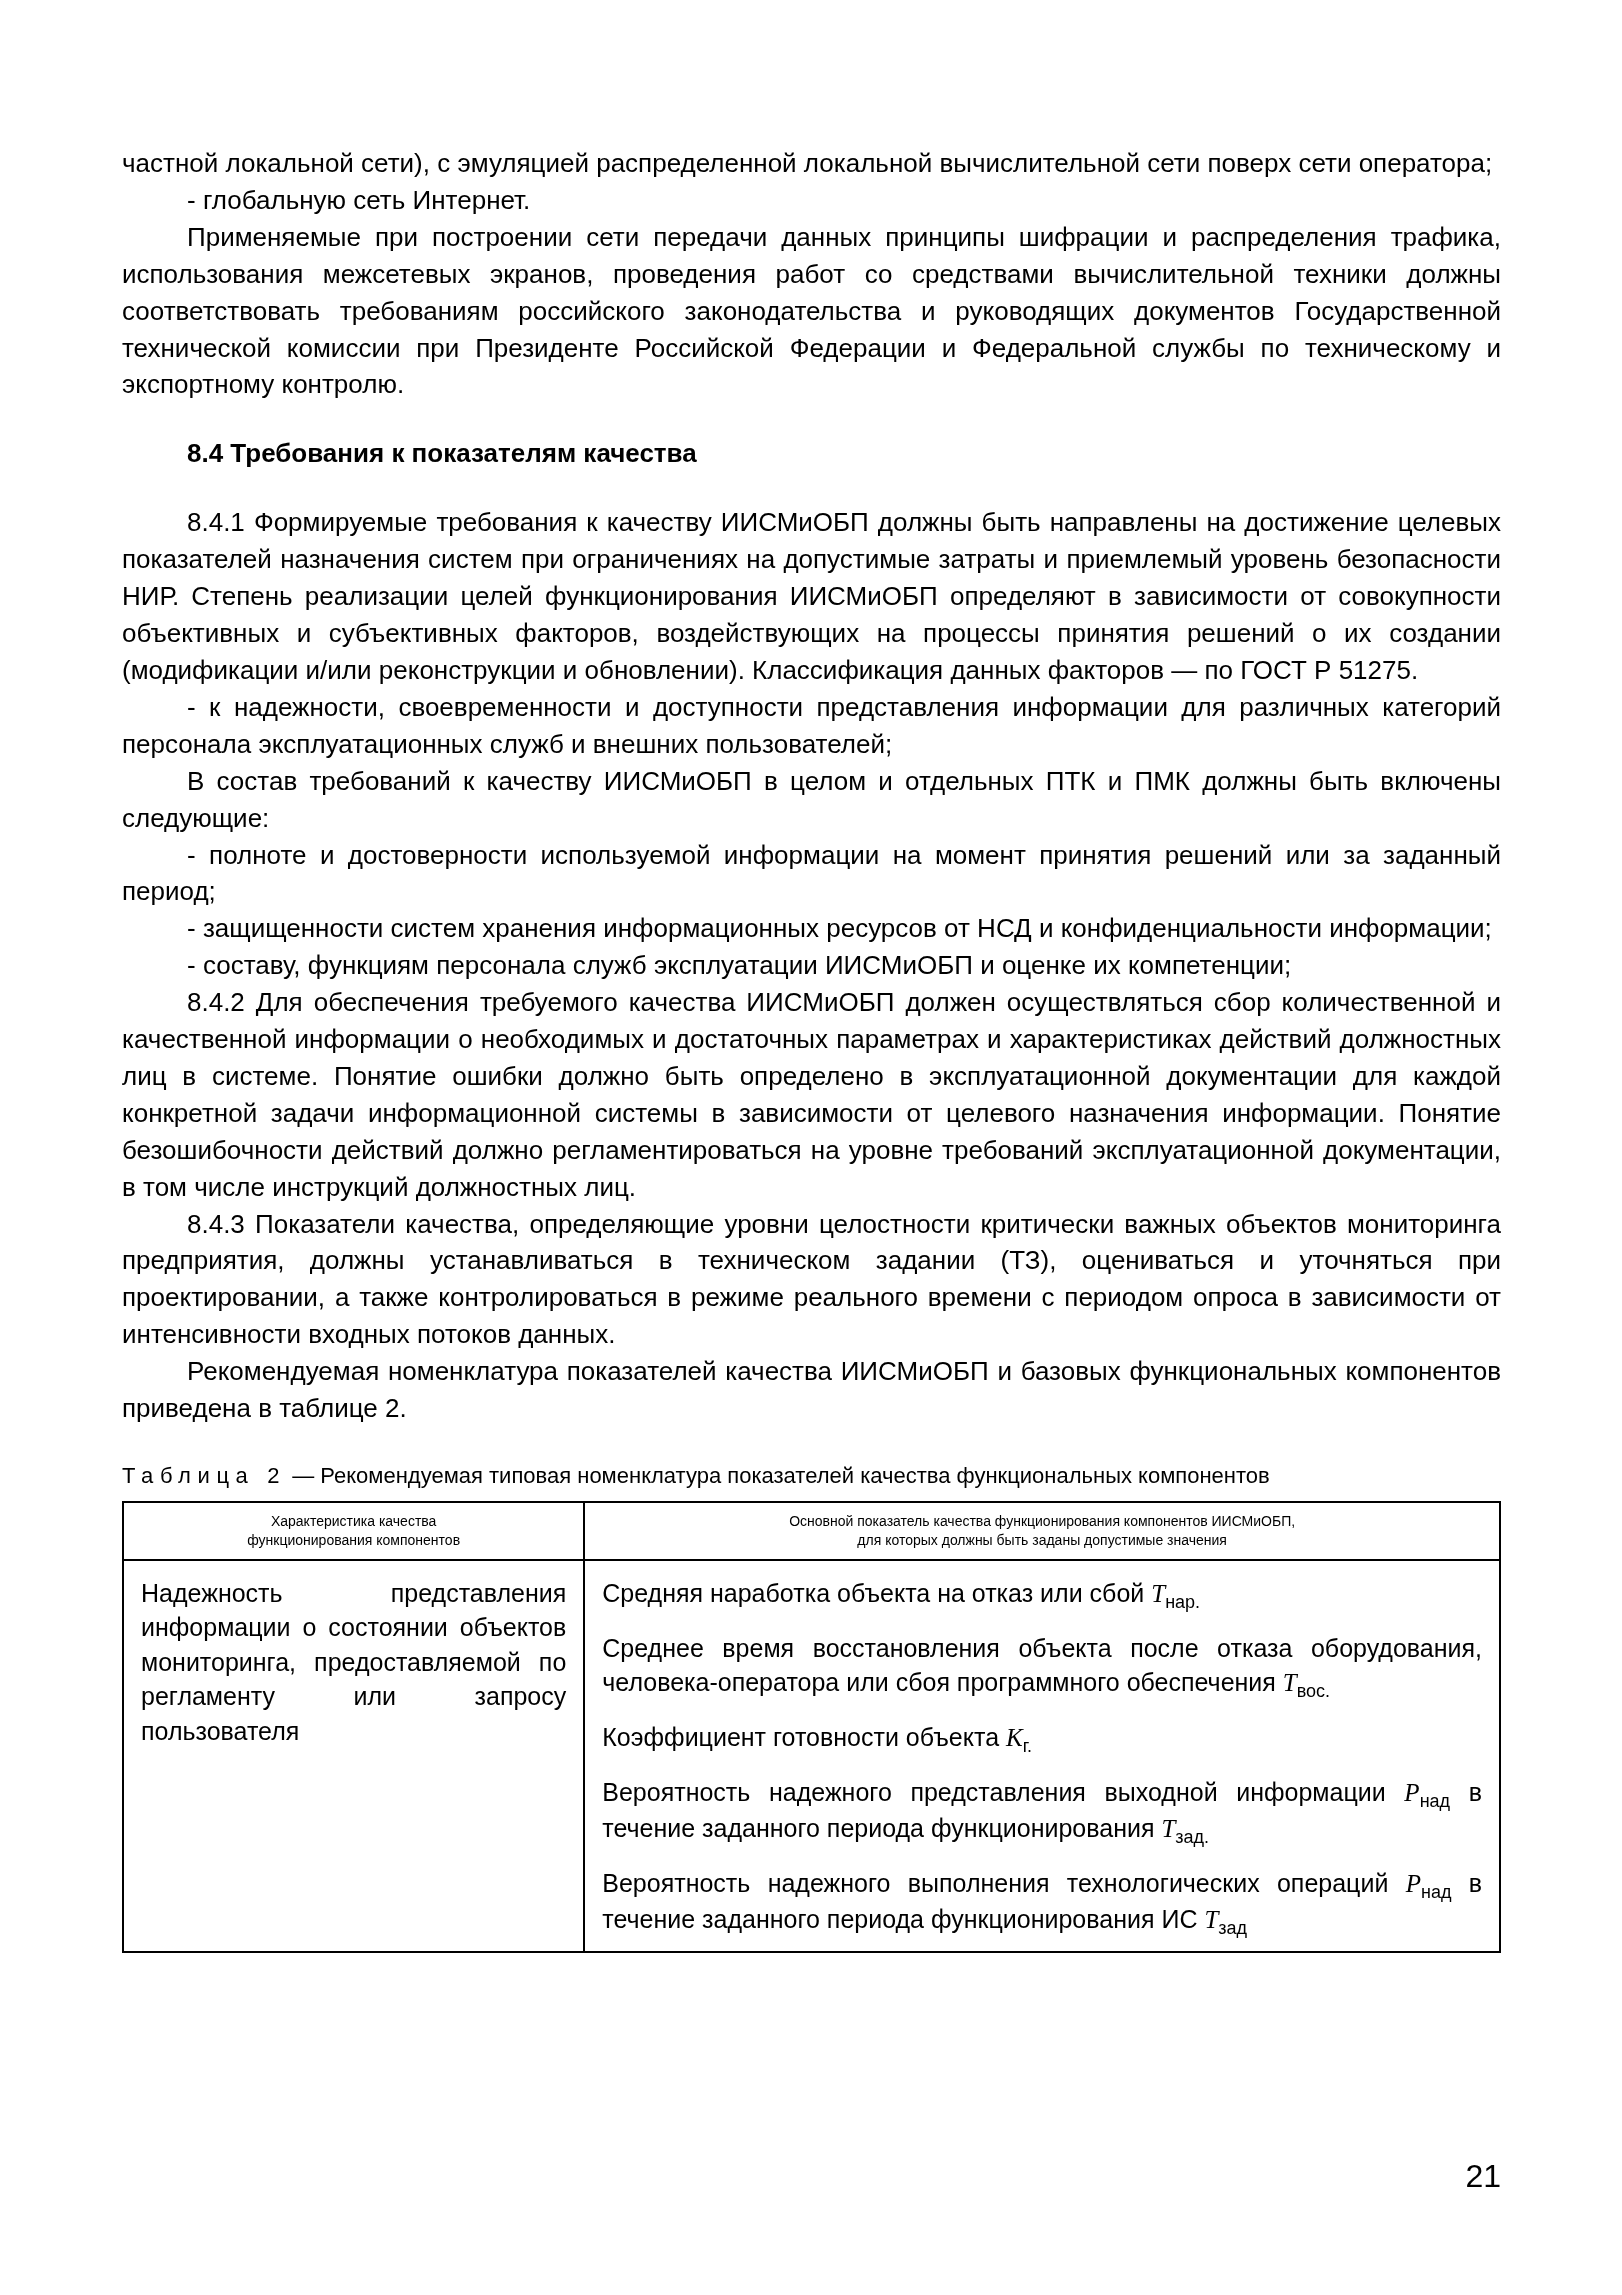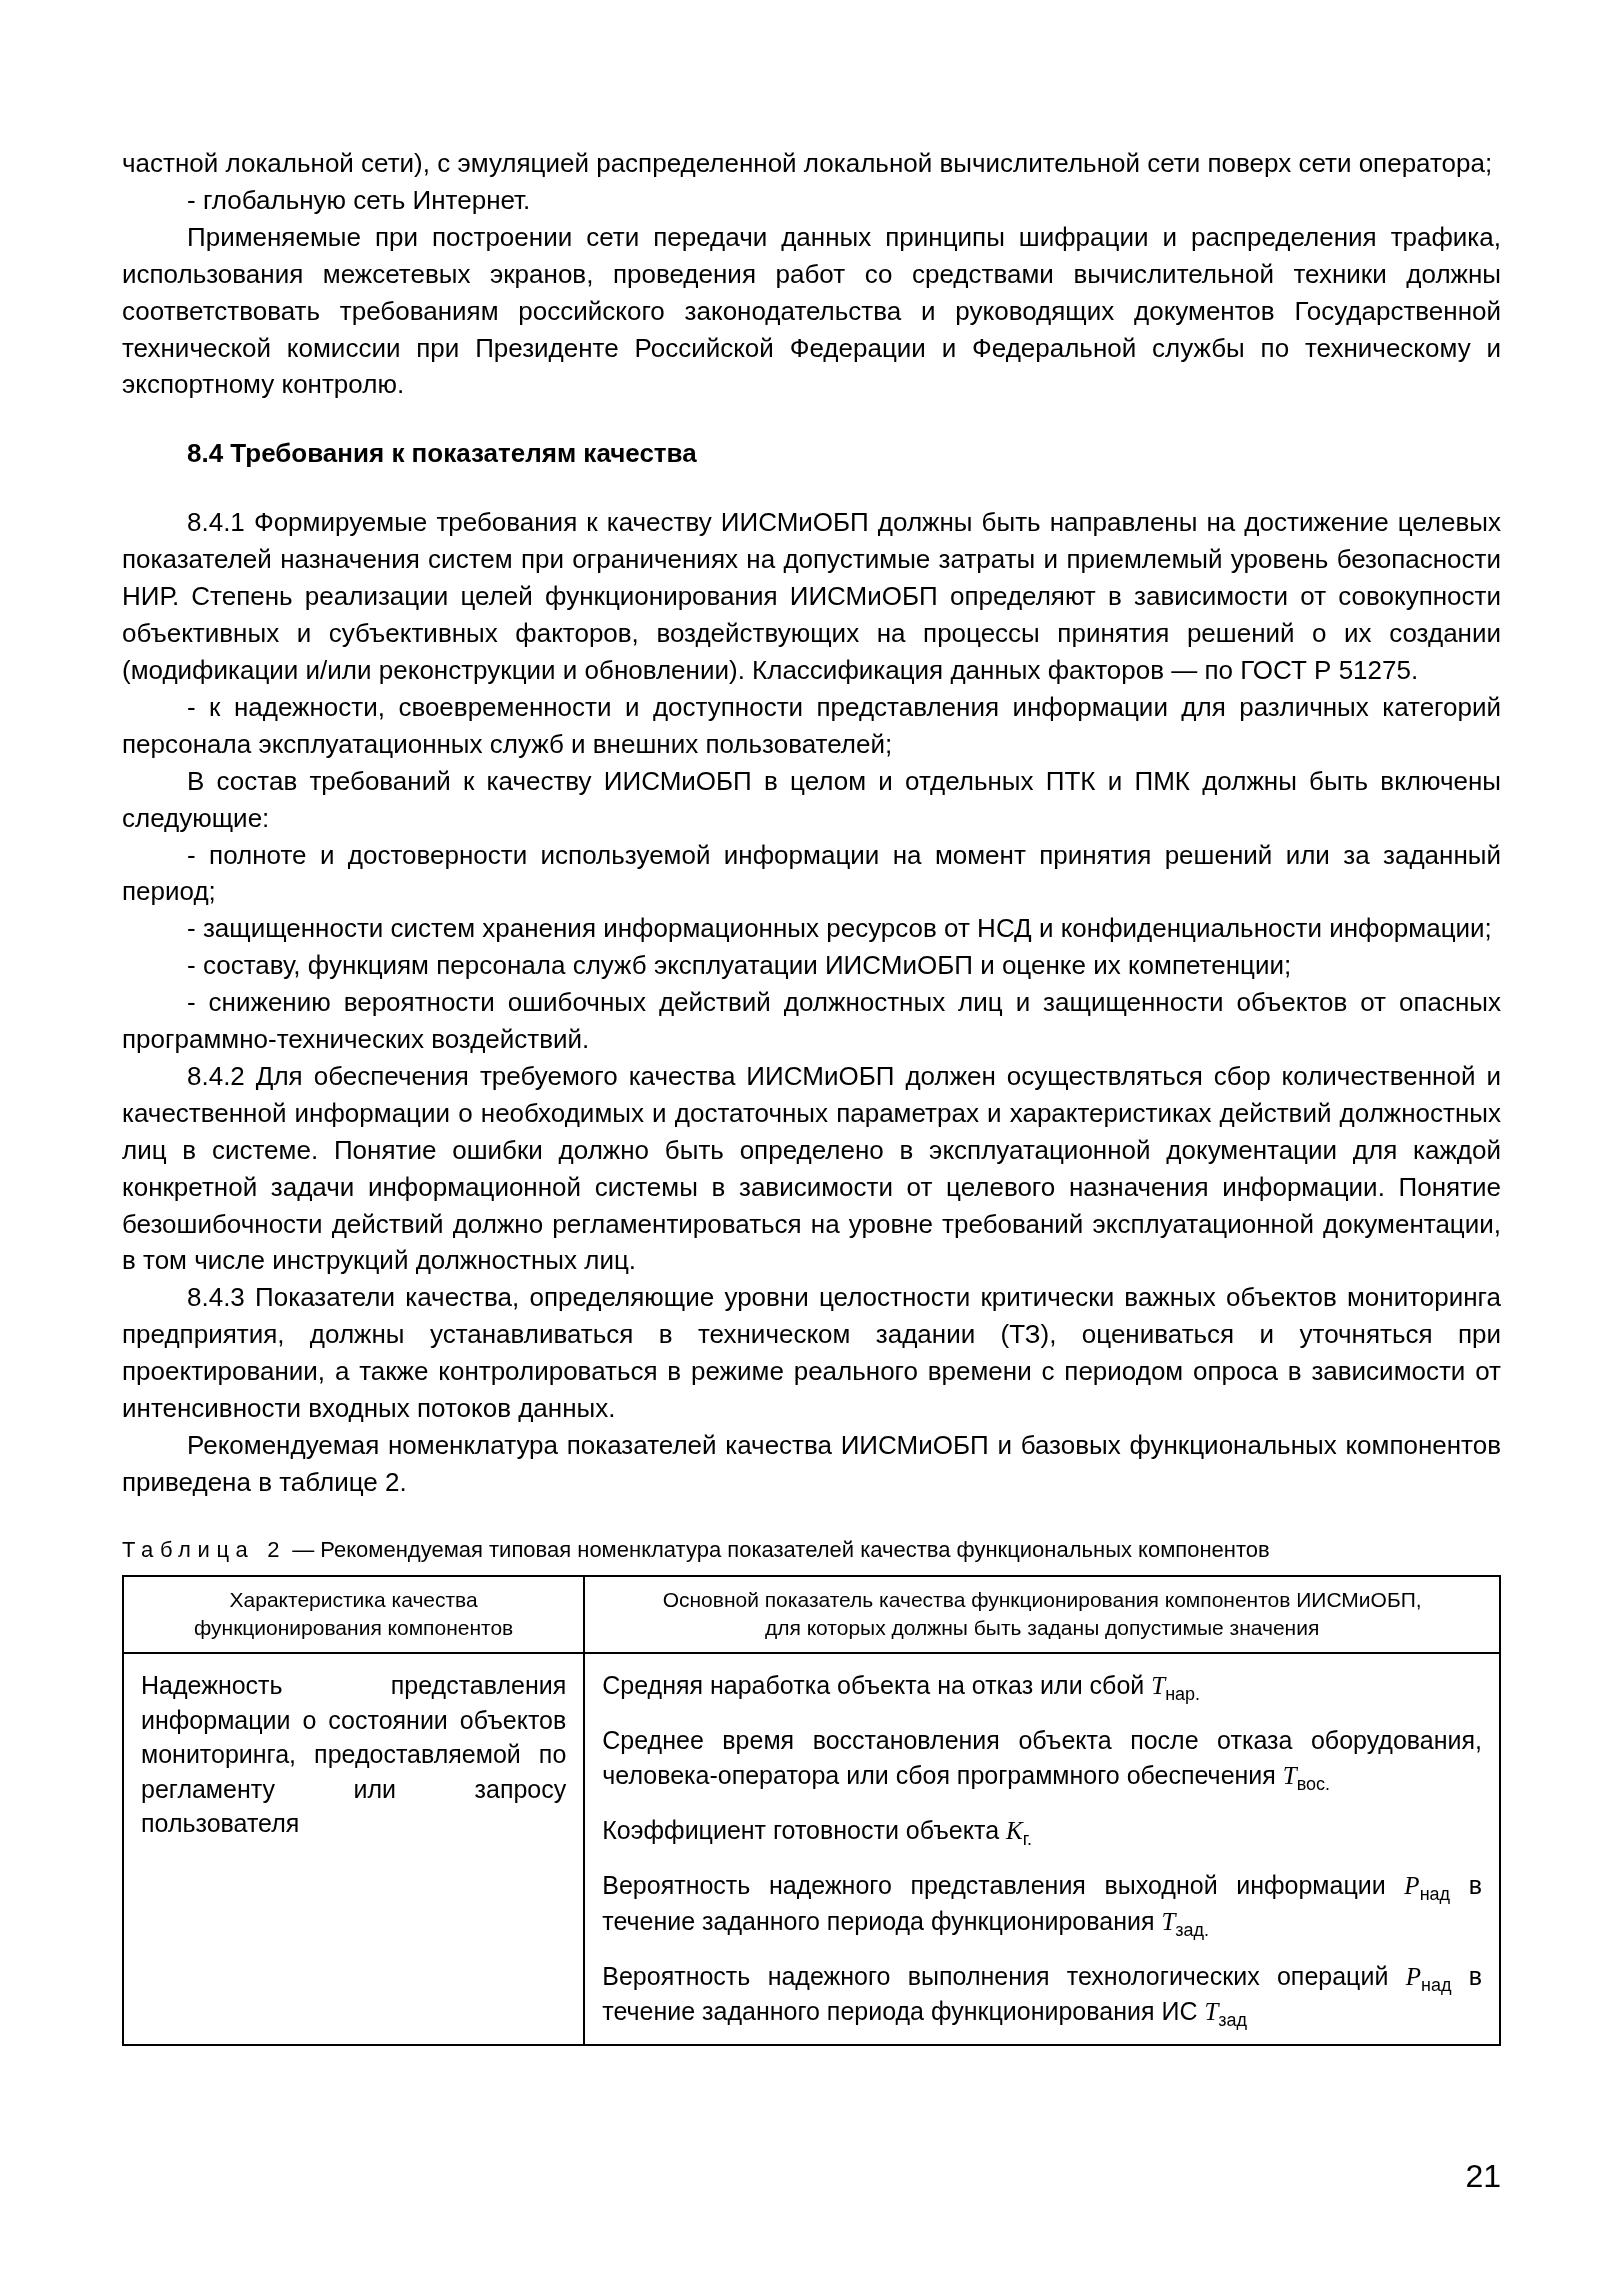--- a/index.html
+++ b/index.html
@@ -23,21 +23,21 @@
   p.indent { text-indent: 65px; }
   .section-heading {
     font-size: 26px; font-weight: 700;
     margin: 35px 0 35px 65px;
   }
   .table-caption { font-size: 22px; margin: 35px 0 10.5px 0; line-height: 1.3; }
   .caption-label { letter-spacing: 0.30em; }
   table.gost { width: 100%; border-collapse: collapse; table-layout: fixed; }
   table.gost, .gost th, .gost td { border: 2px solid #000; }
   .gost th {
-    font-size: 21px; font-weight: 400; text-align: center; vertical-align: middle;
+    font-size: 14px; font-weight: 400; text-align: center; vertical-align: middle;
     padding: 9.2px 13px; line-height: 1.35; white-space: pre-line;
   }
   .gost th.col1, .gost td.char-cell { width: 33.5%; }
   .gost td {
     font-size: 25px; vertical-align: top; padding: 14.4px 17px; line-height: 1.38;
   }
   td.char-cell { text-align: justify; }
   .indicator { margin: 0 0 19.6px 0; text-align: justify; font-size: 25px; line-height: 1.38; }
   .indicator:last-child { margin-bottom: 0; }
   .var { font-family: "Liberation Serif", serif; font-style: italic; }
@@ -56,21 +56,20 @@
     <p class="indent">Применяемые при построении сети передачи данных принципы шифрации и распределения трафика, использования межсетевых экранов, проведения работ со средствами вычислительной техники должны соответствовать требованиям российского законодательства и руководящих документов Государственной технической комиссии при Президенте Российской Федерации и Федеральной службы по техническому и экспортному контролю.</p>
 
     <h2 class="section-heading">8.4 Требования к показателям качества</h2>
 
     <p class="indent">8.4.1 Формируемые требования к качеству ИИСМиОБП должны быть направлены на достижение целевых показателей назначения систем при ограничениях на допустимые затраты и приемлемый уровень безопасности НИР. Степень реализации целей функционирования ИИСМиОБП определяют в зависимости от совокупности объективных и субъективных факторов, воздействующих на процессы принятия решений о их создании (модификации и/или реконструкции и обновлении). Классификация данных факторов — по ГОСТ Р 51275.</p>
     <p class="indent">- к надежности, своевременности и доступности представления информации для различных категорий персонала эксплуатационных служб и внешних пользователей;</p>
     <p class="indent">В состав требований к качеству ИИСМиОБП в целом и отдельных ПТК и ПМК должны быть включены следующие:</p>
     <p class="indent">- полноте и достоверности используемой информации на момент принятия решений или за заданный период;</p>
     <p class="indent">- защищенности систем хранения информационных ресурсов от НСД и конфиденциальности информации;</p>
     <p class="indent">- составу, функциям персонала служб эксплуатации ИИСМиОБП и оценке их компетенции;</p>
-    <p class="indent">- снижению вероятности ошибочных действий должностных лиц и защищенности объектов от опасных программно-технических воздействий.</p>
     <p class="indent">8.4.2 Для обеспечения требуемого качества ИИСМиОБП должен осуществляться сбор количественной и качественной информации о необходимых и достаточных параметрах и характеристиках действий должностных лиц в системе. Понятие ошибки должно быть определено в эксплуатационной документации для каждой конкретной задачи информационной системы в зависимости от целевого назначения информации. Понятие безошибочности действий должно регламентироваться на уровне требований эксплуатационной документации, в том числе инструкций должностных лиц.</p>
     <p class="indent">8.4.3 Показатели качества, определяющие уровни целостности критически важных объектов мониторинга предприятия, должны устанавливаться в техническом задании (ТЗ), оцениваться и уточняться при проектировании, а также контролироваться в режиме реального времени с периодом опроса в зависимости от интенсивности входных потоков данных.</p>
     <p class="indent">Рекомендуемая номенклатура показателей качества ИИСМиОБП и базовых функциональных компонентов приведена в таблице 2.</p>
   </div>
 
   <p class="table-caption">
     <span class="caption-label">Таблица 2</span>
     <span class="caption-text">— Рекомендуемая типовая номенклатура показателей качества функциональных компонентов</span>
   </p>
 

